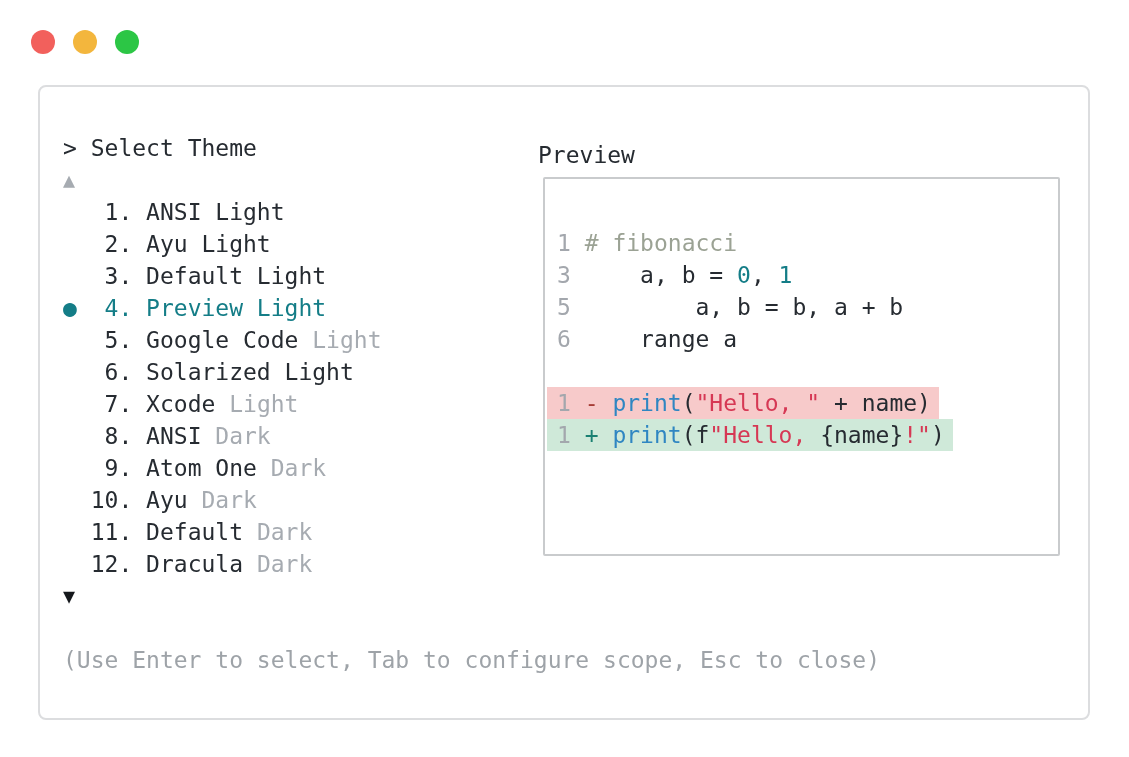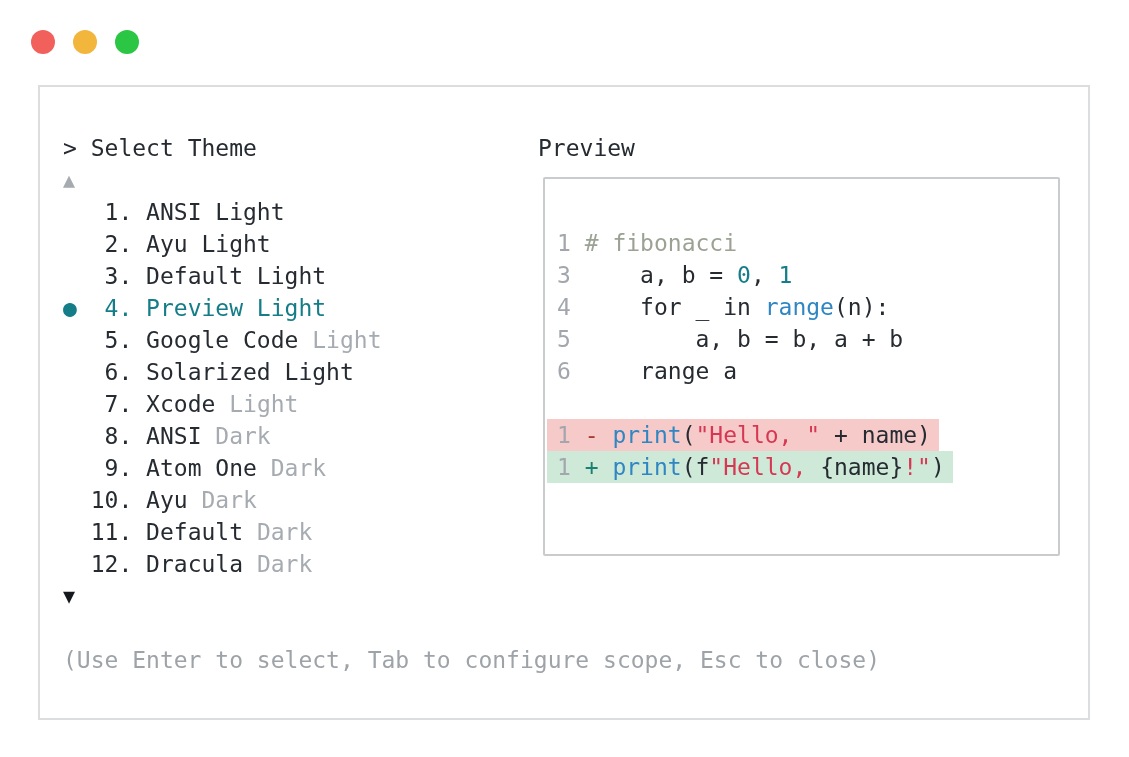--- a/index.html
+++ b/index.html
@@ -11,32 +11,32 @@
   }
   *{box-sizing:border-box;}
   html,body{margin:0;padding:0;background:#ffffff;}
   .stage{position:relative;width:1129px;height:757px;background:#fff;overflow:hidden;
          font-family:"DejaVu Sans Mono","Liberation Mono",monospace;}
   .dot{position:absolute;top:30px;width:24px;height:24px;border-radius:50%;cursor:pointer;}
   .dot.red{left:31px;background:var(--tl-red);}
   .dot.yellow{left:73px;background:var(--tl-yellow);}
   .dot.green{left:115px;background:var(--tl-green);}
   .window{position:absolute;left:38px;top:85px;width:1052px;height:635px;
-          border:2px solid var(--border-outer);border-radius:0;background:#fff;padding-left:14px;}
+          border:2px solid var(--border-outer);border-radius:8px;background:#fff;padding-left:14px;}
   .mono{white-space:pre;font-size:23px;line-height:32px;color:var(--fg);}
   .left-col{position:absolute;left:23px;top:45px;}
   .prompt-line{white-space:pre;}
   .arrow{color:var(--muted);font-size:20px;line-height:32px;cursor:pointer;}
   .arrow.down{color:#15181c;}
   .theme-item{white-space:pre;cursor:pointer;}
   .theme-item .variant{color:var(--muted);}
   .theme-item.selected, .theme-item.selected .variant{color:var(--accent);}
   .footer-hint{position:absolute;left:23px;top:557px;white-space:pre;
                font-size:23px;line-height:32px;color:#9ea3a8;text-align:center;}
-  .right-col{position:absolute;left:498px;top:45px;}
+  .right-col{position:absolute;left:498px;top:52px;}
   .preview-box{position:absolute;left:503px;top:90px;width:517px;height:379px;
                border:2px solid var(--border-inner);border-radius:2px;background:#fff;
                padding:48px 0 0 12px;overflow:hidden;}
   .code-line{white-space:pre;font-size:23px;line-height:32px;color:var(--fg);}
   .code-line .ln{color:var(--ln);}
   .tk-pl{color:var(--fg);} .tk-cm{color:var(--cm);} .tk-fn{color:var(--fn);}
   .tk-nm{color:var(--nm);} .tk-fc{color:var(--fc);} .tk-st{color:var(--st);}
   .tk-dm{color:var(--dm);} .tk-dp{color:var(--dp);}
   .diff-chip{display:inline-block;margin-left:-10px;padding:0 8px 0 10px;}
   .diff-removed .diff-chip{background:var(--bg-removed);}
@@ -72,21 +72,20 @@
         </div>
       <div class="mono arrow down">▼</div>
     </div>
 
     <div class="mono right-col">Preview</div>
 
     <div class="preview-box">
       <div id="code-block">
           <div class="code-line"><span class="ln">1 </span><span class="tk-cm"># fibonacci</span></div>
           <div class="code-line"><span class="ln">3 </span><span class="tk-pl">    a, b = </span><span class="tk-nm">0</span><span class="tk-pl">, </span><span class="tk-nm">1</span></div>
-          <div class="code-line"><span class="ln">4 </span><span class="tk-pl">    for _ in </span><span class="tk-fc">range</span><span class="tk-pl">(n):</span></div>
           <div class="code-line"><span class="ln">5 </span><span class="tk-pl">        a, b = b, a + b</span></div>
           <div class="code-line"><span class="ln">6 </span><span class="tk-pl">    range a</span></div>
           <div class="code-line"> </div>
           <div class="code-line diff-removed"><span class="diff-chip"><span class="ln">1 </span><span class="tk-dm">- </span><span class="tk-fc">print</span><span class="tk-pl">(</span><span class="tk-st">"Hello, "</span><span class="tk-pl"> + name)</span></span></div>
           <div class="code-line diff-added"><span class="diff-chip"><span class="ln">1 </span><span class="tk-dp">+ </span><span class="tk-fc">print</span><span class="tk-pl">(f</span><span class="tk-st">"Hello, </span><span class="tk-pl">{name}</span><span class="tk-st">!"</span><span class="tk-pl">)</span></span></div>
         </div>
     </div>
 
     <div class="footer-hint">(Use Enter to select, Tab to configure scope, Esc to close)</div>
 

